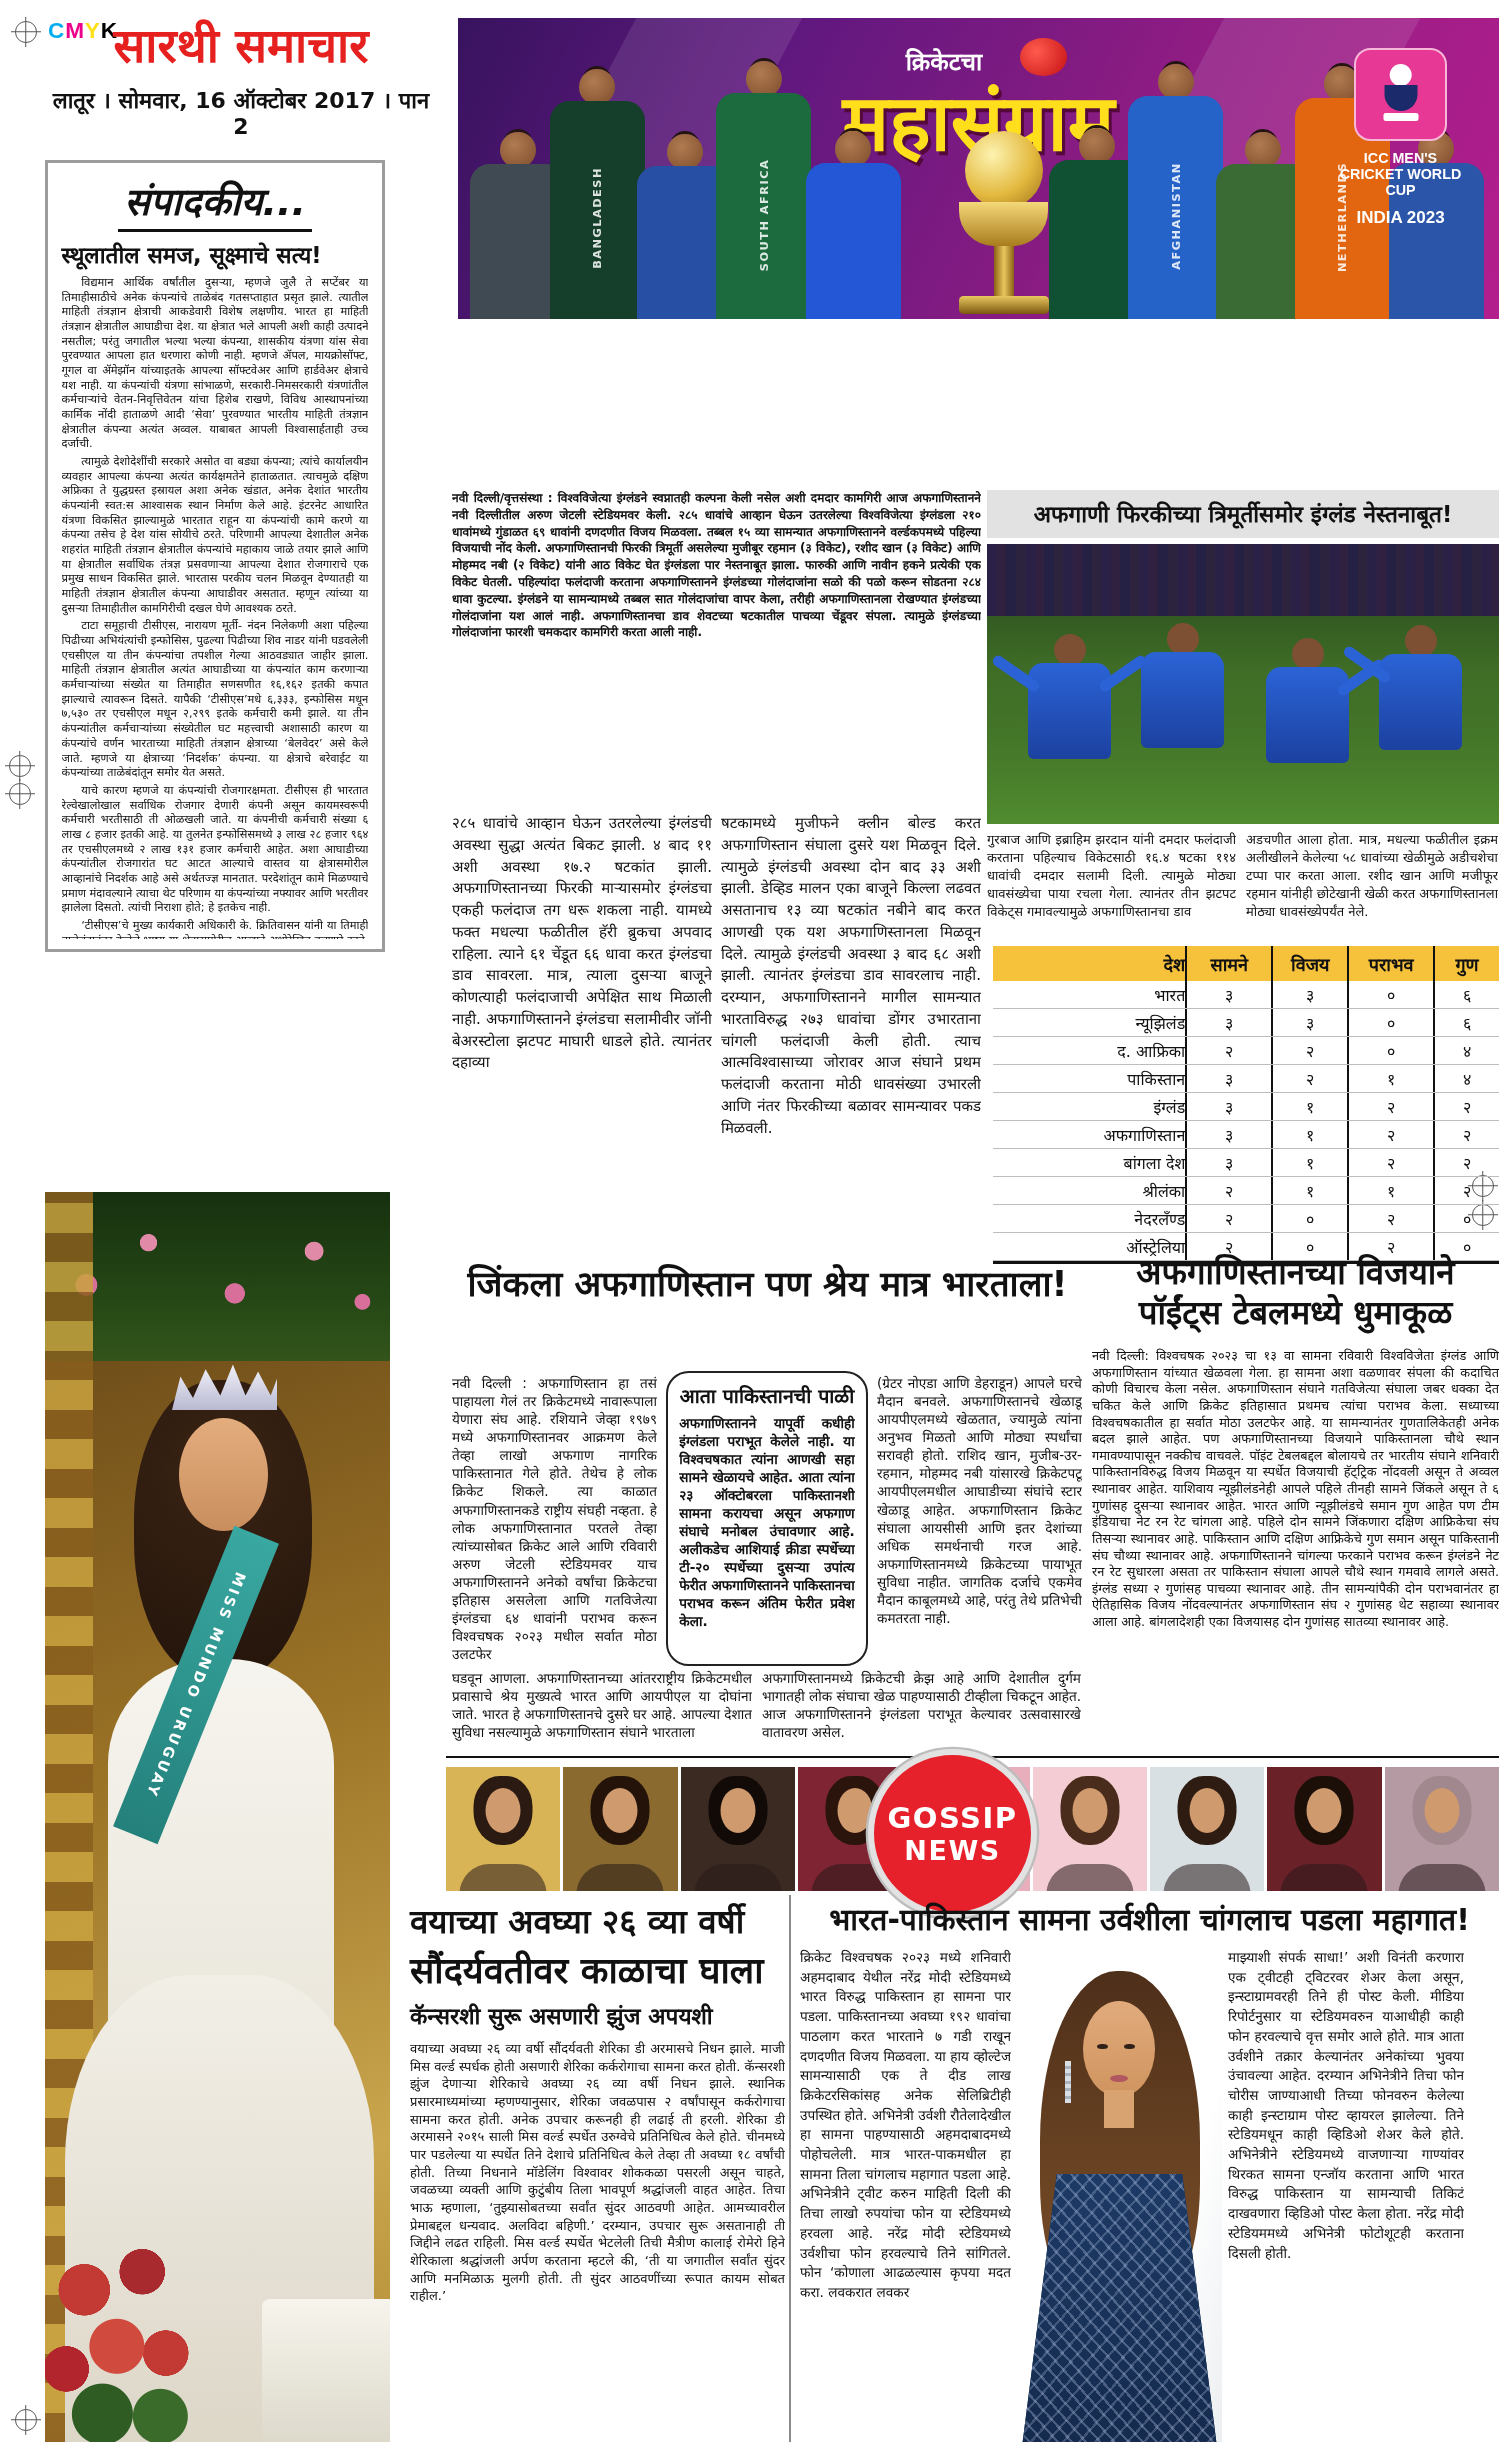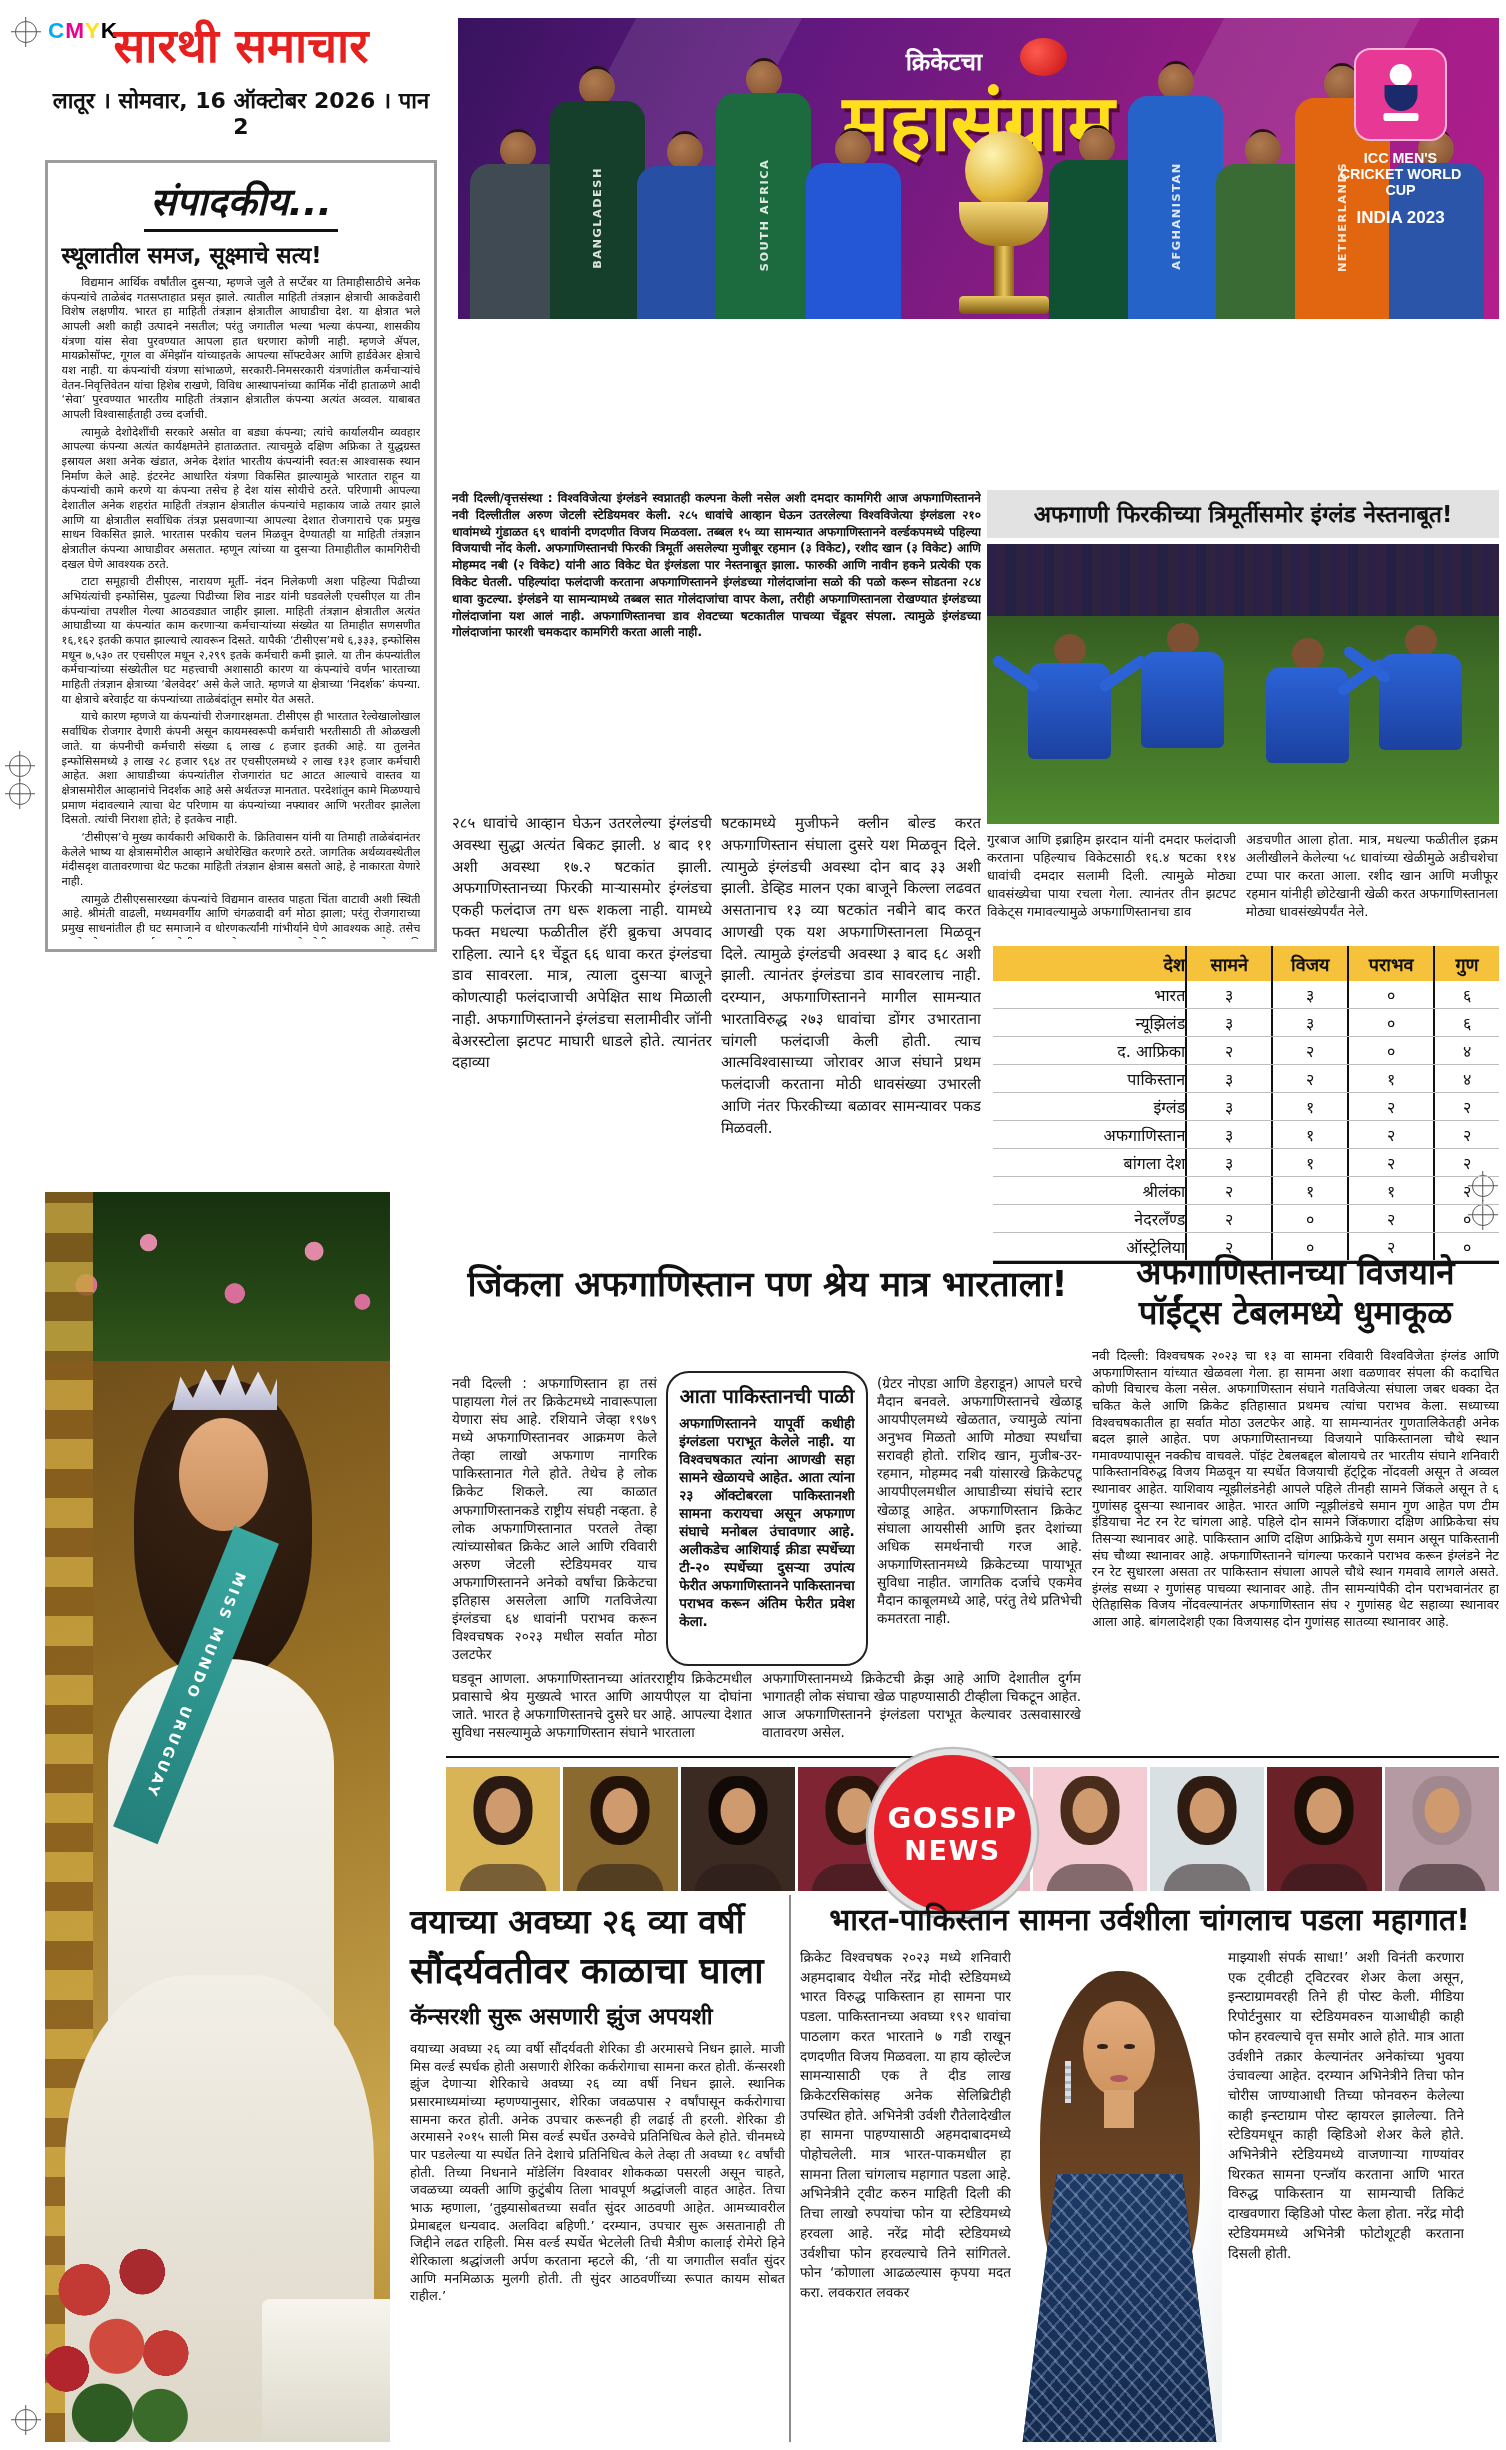--- a/index.html
+++ b/index.html
@@ -149,23 +149,23 @@
   <div class="abs regmark" style="left:15px;top:2409px;"></div>
   <div class="abs cmyk" style="left:48px;top:2406px;"><span style="color: rgb(0, 173, 238);">C</span><span style="color: rgb(236, 0, 140);">M</span><span style="color: rgb(255, 225, 26);">Y</span><span style="color: rgb(0, 0, 0);">K</span></div>
   <div class="abs regmark" style="left:9px;top:755px;"></div>
   <div class="abs regmark" style="left:9px;top:783px;"></div>
   <div class="abs regmark" style="left:1472px;top:27px;"></div>
   <div class="abs regmark" style="left:1472px;top:56px;"></div>
   <div class="abs regmark" style="left:1472px;top:1175px;"></div>
   <div class="abs regmark" style="left:1472px;top:1204px;"></div>
 
   <div class="abs masthead" style="left:45px;top:19.6px;width:392px;">सारथी समाचार</div>
-  <div class="abs dateline" style="left:45px;top:84px;width:392px;">लातूर । सोमवार, 16 ऑक्टोबर 2026 । पान 2</div>
-
-  <div class="abs edbox" style="left:45px;top:160px;width:392px;height:792px;">
+  <div class="abs dateline" style="left:45px;top:84px;width:392px;">लातूर । सोमवार, 16 ऑक्टोबर 2017 । पान 2</div>
+
+  <div class="abs edbox" style="left:45px;top:160px;width:340px;height:792px;">
     <div class="edhead"><span>संपादकीय...</span></div>
     <div class="edsub">स्थूलातील समज, सूक्ष्माचे सत्य!</div>
     <div class="edbody txt">
 
     <p>विद्यमान आर्थिक वर्षांतील दुसऱ्या, म्हणजे जुलै ते सप्टेंबर या तिमाहीसाठीचे अनेक कंपन्यांचे ताळेबंद गतसप्ताहात प्रसृत झाले. त्यातील माहिती तंत्रज्ञान क्षेत्राची आकडेवारी विशेष लक्षणीय. भारत हा माहिती तंत्रज्ञान क्षेत्रातील आघाडीचा देश. या क्षेत्रात भले आपली अशी काही उत्पादने नसतील; परंतु जगातील भल्या भल्या कंपन्या, शासकीय यंत्रणा यांस सेवा पुरवण्यात आपला हात धरणारा कोणी नाही. म्हणजे ॲपल, मायक्रोसॉफ्ट, गूगल वा ॲमेझॉन यांच्याइतके आपल्या सॉफ्टवेअर आणि हार्डवेअर क्षेत्राचे यश नाही. या कंपन्यांची यंत्रणा सांभाळणे, सरकारी-निमसरकारी यंत्रणांतील कर्मचाऱ्यांचे वेतन-निवृत्तिवेतन यांचा हिशेब राखणे, विविध आस्थापनांच्या कार्मिक नोंदी हाताळणे आदी ‘सेवा’ पुरवण्यात भारतीय माहिती तंत्रज्ञान क्षेत्रातील कंपन्या अत्यंत अव्वल. याबाबत आपली विश्वासार्हताही उच्च दर्जाची.</p>
         <p>त्यामुळे देशोदेशींची सरकारे असोत वा बड्या कंपन्या; त्यांचे कार्यालयीन व्यवहार आपल्या कंपन्या अत्यंत कार्यक्षमतेने हाताळतात. त्याचमुळे दक्षिण अफ्रिका ते युद्धग्रस्त इस्रायल अशा अनेक खंडात, अनेक देशांत भारतीय कंपन्यांनी स्वत:स आश्वासक स्थान निर्माण केले आहे. इंटरनेट आधारित यंत्रणा विकसित झाल्यामुळे भारतात राहून या कंपन्यांची कामे करणे या कंपन्या तसेच हे देश यांस सोयीचे ठरते. परिणामी आपल्या देशातील अनेक शहरांत माहिती तंत्रज्ञान क्षेत्रातील कंपन्यांचे महाकाय जाळे तयार झाले आणि या क्षेत्रातील सर्वाधिक तंत्रज्ञ प्रसवणाऱ्या आपल्या देशात रोजगाराचे एक प्रमुख साधन विकसित झाले. भारतास परकीय चलन मिळवून देण्यातही या माहिती तंत्रज्ञान क्षेत्रातील कंपन्या आघाडीवर असतात. म्हणून त्यांच्या या दुसऱ्या तिमाहीतील कामगिरीची दखल घेणे आवश्यक ठरते.</p>
         <p>टाटा समूहाची टीसीएस, नारायण मूर्ती- नंदन निलेकणी अशा पहिल्या पिढीच्या अभियंत्यांची इन्फोसिस, पुढल्या पिढीच्या शिव नाडर यांनी घडवलेली एचसीएल या तीन कंपन्यांचा तपशील गेल्या आठवड्यात जाहीर झाला. माहिती तंत्रज्ञान क्षेत्रातील अत्यंत आघाडीच्या या कंपन्यांत काम करणाऱ्या कर्मचाऱ्यांच्या संख्येत या तिमाहीत सणसणीत १६,१६२ इतकी कपात झाल्याचे त्यावरून दिसते. यापैकी ‘टीसीएस’मधे ६,३३३, इन्फोसिस मधून ७,५३० तर एचसीएल मधून २,२९९ इतके कर्मचारी कमी झाले. या तीन कंपन्यांतील कर्मचाऱ्यांच्या संख्येतील घट महत्त्वाची अशासाठी कारण या कंपन्यांचे वर्णन भारताच्या माहिती तंत्रज्ञान क्षेत्राच्या ‘बेलवेदर’ असे केले जाते. म्हणजे या क्षेत्राच्या ‘निदर्शक’ कंपन्या. या क्षेत्राचे बरेवाईट या कंपन्यांच्या ताळेबंदांतून समोर येत असते.</p>
         <p>याचे कारण म्हणजे या कंपन्यांची रोजगारक्षमता. टीसीएस ही भारतात रेल्वेखालोखाल सर्वाधिक रोजगार देणारी कंपनी असून कायमस्वरूपी कर्मचारी भरतीसाठी ती ओळखली जाते. या कंपनीची कर्मचारी संख्या ६ लाख ८ हजार इतकी आहे. या तुलनेत इन्फोसिसमध्ये ३ लाख २८ हजार ९६४ तर एचसीएलमध्ये २ लाख १३१ हजार कर्मचारी आहेत. अशा आघाडीच्या कंपन्यांतील रोजगारांत घट आटत आल्याचे वास्तव या क्षेत्रासमोरील आव्हानांचे निदर्शक आहे असे अर्थतज्ज्ञ मानतात. परदेशांतून कामे मिळण्याचे प्रमाण मंदावल्याने त्याचा थेट परिणाम या कंपन्यांच्या नफ्यावर आणि भरतीवर झालेला दिसतो. त्यांची निराशा होते; हे इतकेच नाही.</p>
         <p>‘टीसीएस’चे मुख्य कार्यकारी अधिकारी के. क्रितिवासन यांनी या तिमाही ताळेबंदानंतर केलेले भाष्य या क्षेत्रासमोरील आव्हाने अधोरेखित करणारे ठरते. जागतिक अर्थव्यवस्थेतील मंदीसदृश वातावरणाचा थेट फटका माहिती तंत्रज्ञान क्षेत्रास बसतो आहे, हे नाकारता येणारे नाही.</p>
         <p>त्यामुळे टीसीएससारख्या कंपन्यांचे विद्यमान वास्तव पाहता चिंता वाटावी अशी स्थिती आहे. श्रीमंती वाढली, मध्यमवर्गीय आणि चंगळवादी वर्ग मोठा झाला; परंतु रोजगाराच्या प्रमुख साधनांतील ही घट समाजाने व धोरणकर्त्यांनी गांभीर्याने घेणे आवश्यक आहे. तसेच या क्षेत्राने बदलत्या अर्थव्यवस्थेशी जुळवून घेत नव्या वाटा शोधणेही क्रमप्राप्त ठरते. तथापि या मध्यमवर्गीयांच्या महत्त्वाकांक्षांचा सह सांभाळ करत अर्थव्यवस्थेचा प्रवास सुरू राहावा, हेच दिसते.</p>

